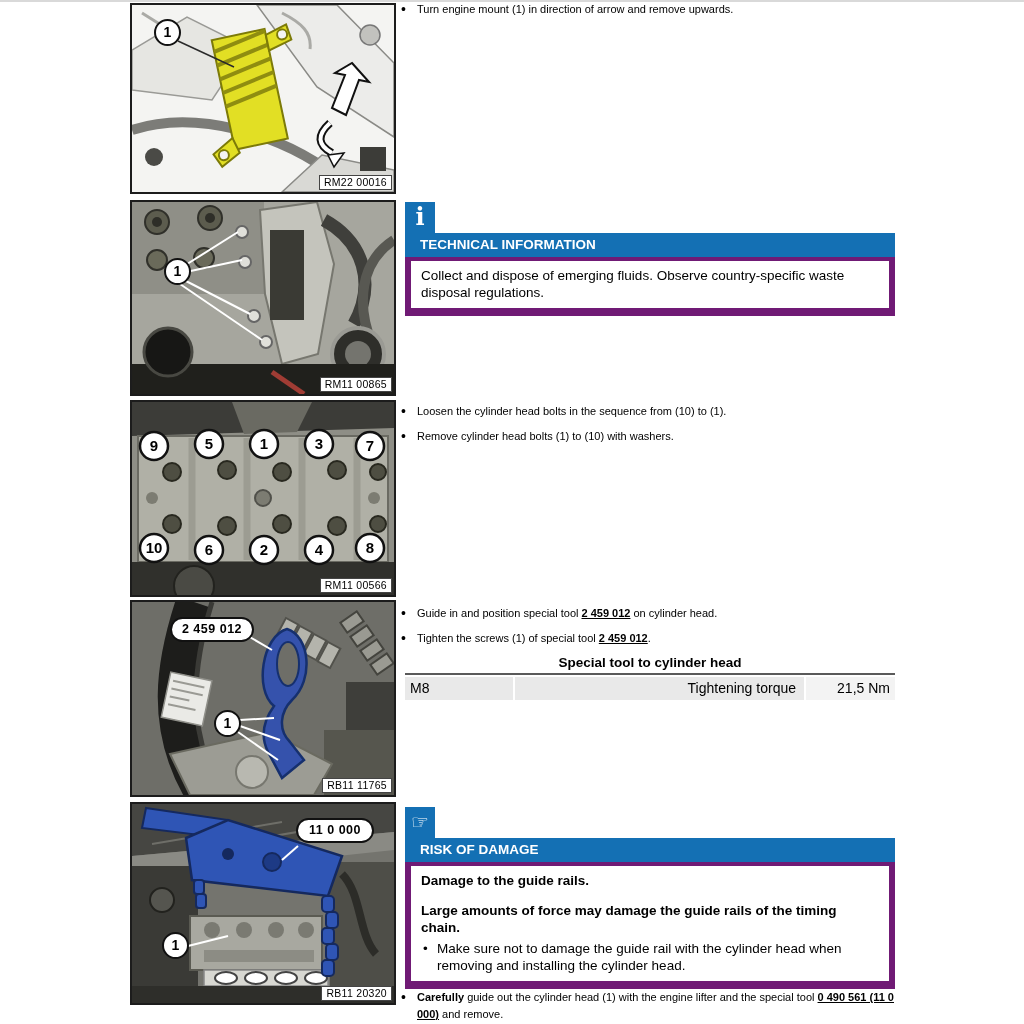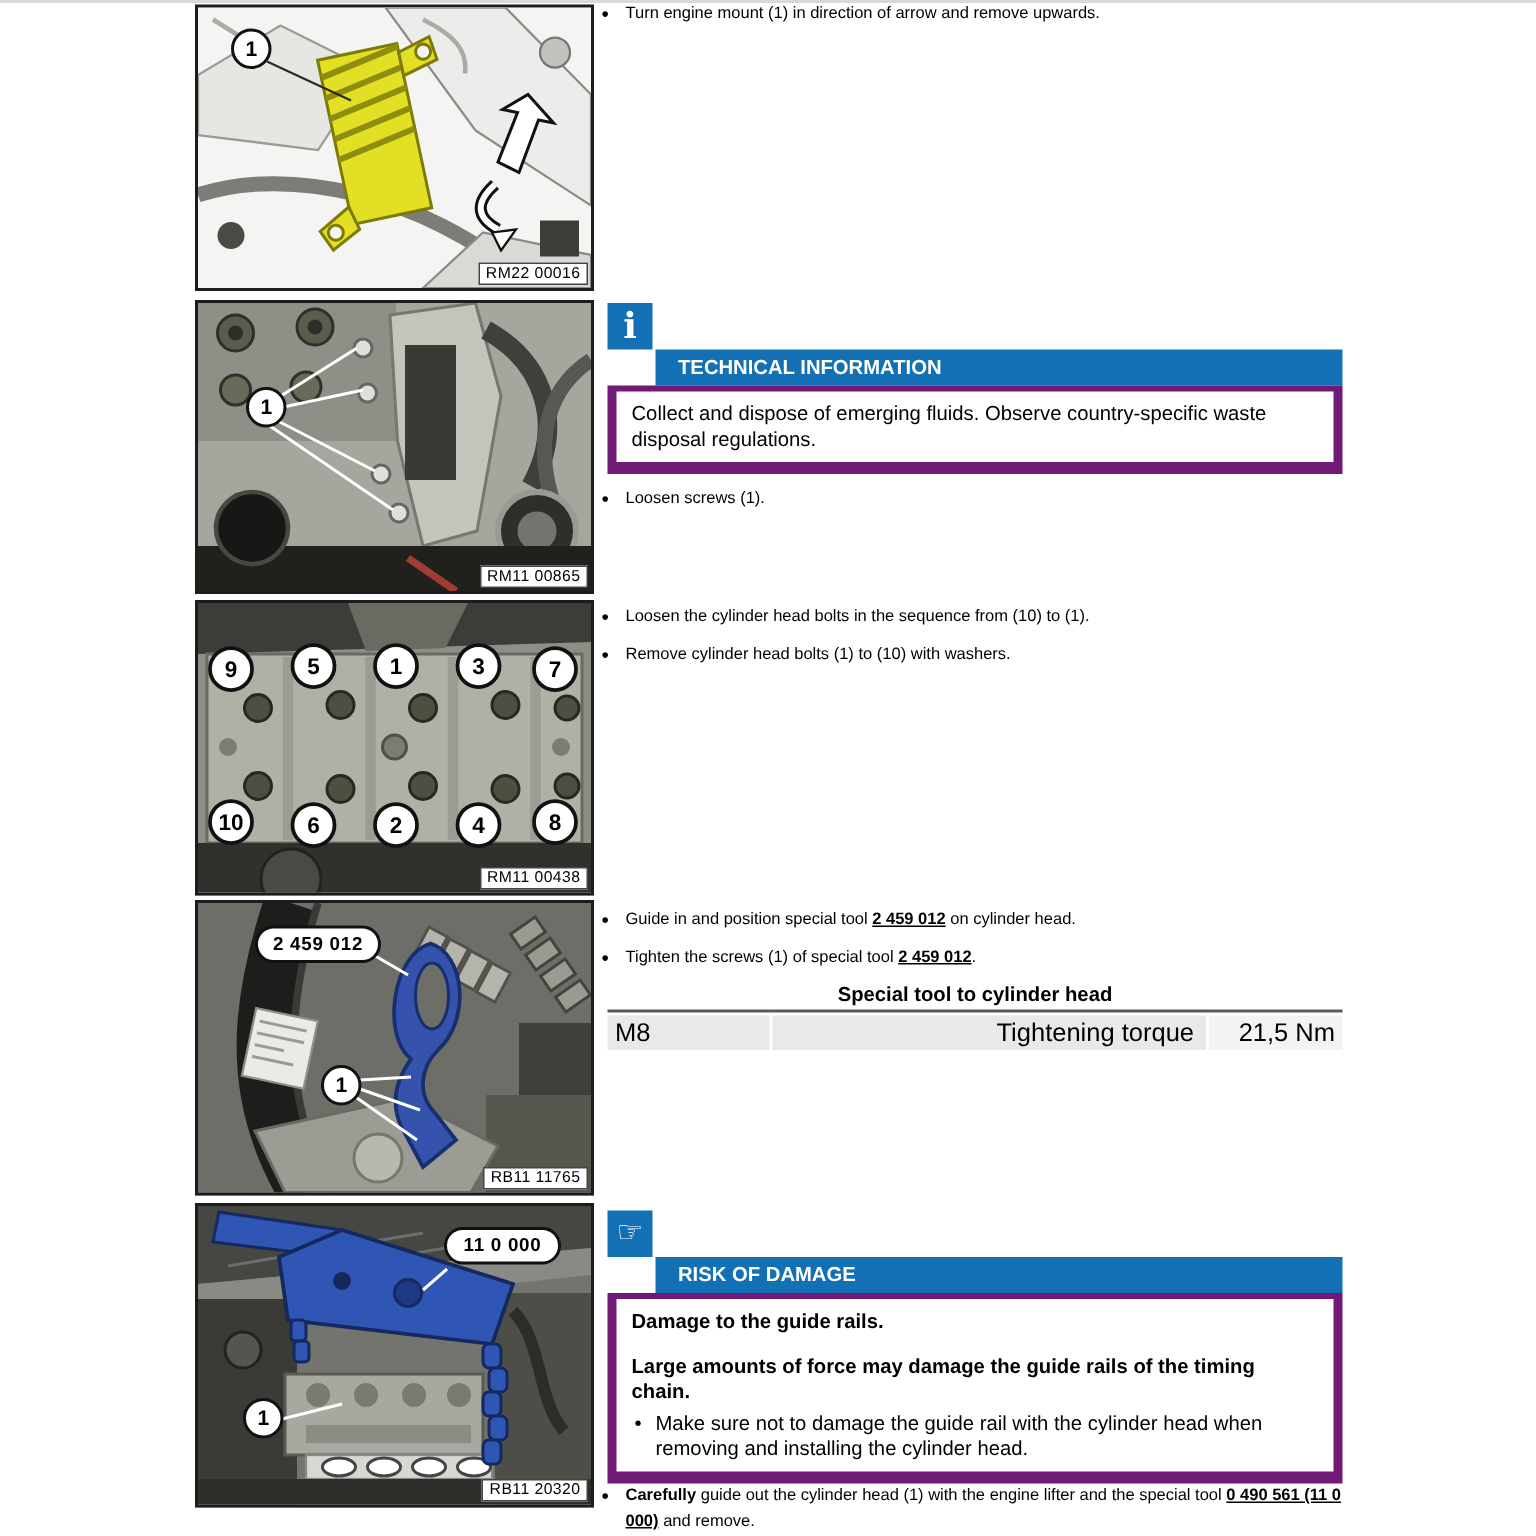--- a/index.html
+++ b/index.html
@@ -19,32 +19,32 @@
   .bullet { padding-left:16px; width:600px; }
   .bullet::before { content:"\2022"; position:absolute; left:0; top:0; font-size:14px; }
   .b { font-weight:bold; }
   .tool-link { font-weight:bold; text-decoration:underline; }
 
   
   .note-box { position:absolute; left:405px; width:490px; }
   .note-icon { width:30px; height:31px; background:#1470b4; color:#fff; text-align:center; }
   .note-icon.serif-i { font-family:"DejaVu Serif", serif; font-weight:bold; font-size:24px; line-height:30px; }
   .note-icon.hand { font-size:20px; line-height:30px; }
-  .note-header { background:#1470b4; color:#fff; font-weight:bold; font-size:13.5px; line-height:24px; height:24px; padding-left:15px;margin-left:32px; }
+  .note-header { background:#1470b4; color:#fff; font-weight:bold; font-size:13.5px; line-height:24px; height:24px; padding-left:15px; }
   .note-body { background:#701a75; padding:4px 6px 8px 6px; }
   .note-inner { background:#fff; padding:6px 10px 7px 10px; font-size:13.5px; line-height:17px; }
   .risk-bullet { position:relative; padding-left:16px; margin-top:4px; }
   .risk-bullet::before { content:"\2022"; position:absolute; left:2px; top:0; }
   .spacer8 { height:13px; }
 
   
   .tq { position:absolute; left:405px; width:490px; }
   .tq-heading { font-weight:bold; font-size:13.5px; line-height:16px;text-align:center; }
   .tq-rule { height:2px; background:#5a5a5a; margin-top:2px; }
-  .tq-row { display:flex; margin-top:2px; height:23px; font-size:17px; line-height:23px; }
+  .tq-row { display:flex; margin-top:2px; height:23px; font-size:14px; line-height:23px; }
   .tq-c1 { flex:0 0 103px; background:#e9e9e9; padding-left:5px; margin-right:2px; }
   .tq-c2 { flex:1 1 auto; background:#e9e9e9; text-align:right; padding-right:8px; margin-right:2px; }
   .tq-c3 { flex:0 0 84px; background:#f3f3f3; text-align:right; padding-right:5px; }
 </style>
 </head>
 <body>
 
 <div class="page">
   <div class="top-rule"></div>
 
@@ -156,21 +156,21 @@
         <text x="77" y="153">6</text>
         <circle cx="132" cy="148" r="14" fill="#fff" stroke="#111" stroke-width="2.5"></circle>
         <text x="132" y="153">2</text>
         <circle cx="187" cy="148" r="14" fill="#fff" stroke="#111" stroke-width="2.5"></circle>
         <text x="187" y="153">4</text>
         <circle cx="238" cy="146" r="14" fill="#fff" stroke="#111" stroke-width="2.5"></circle>
         <text x="238" y="151">8</text>
       </g>
     </svg>
     <div class="fig-caption">
-      <span>RM11 00438</span>
+      <span>RM11 00566</span>
     </div>
   </div>
 
   <div class="fig" style="top:600px; height:197px;">
     <svg viewBox="0 0 262 193" preserveAspectRatio="none">
       <rect x="0" y="0" width="262" height="193" fill="#6e6e68"></rect>
       <path d="M62,0 C42,60 30,125 72,193" fill="none" stroke="#1d1d1b" stroke-width="36"></path>
       <path d="M80,0 C62,60 52,125 90,193" fill="none" stroke="#3a3a36" stroke-width="5"></path>
       <g transform="rotate(12 55 95)">
         <rect x="34" y="74" width="42" height="46" fill="#eaeae6" stroke="#90908a" stroke-width="1.5"></rect>
@@ -270,23 +270,20 @@
     <div class="note-header">
       <span>TECHNICAL INFORMATION</span>
     </div>
     <div class="note-body">
       <div class="note-inner">
         <span>Collect and dispose of emerging fluids. Observe country-specific waste disposal regulations.</span>
       </div>
     </div>
   </div>
 
-  <div class="rcol-item bullet" style="top:324px;">
-    <span>Loosen screws (1).</span>
-  </div>
 
   <div class="rcol-item bullet" style="top:403px;">
     <span>Loosen the cylinder head bolts in the sequence from (10) to (1).</span>
   </div>
   <div class="rcol-item bullet" style="top:428px;">
     <span>Remove cylinder head bolts (1) to (10) with washers.</span>
   </div>
 
   <div class="rcol-item bullet" style="top:605px;">
     <span>Guide in and position special tool </span><span class="tool-link">2 459 012</span><span> on cylinder head.</span>

